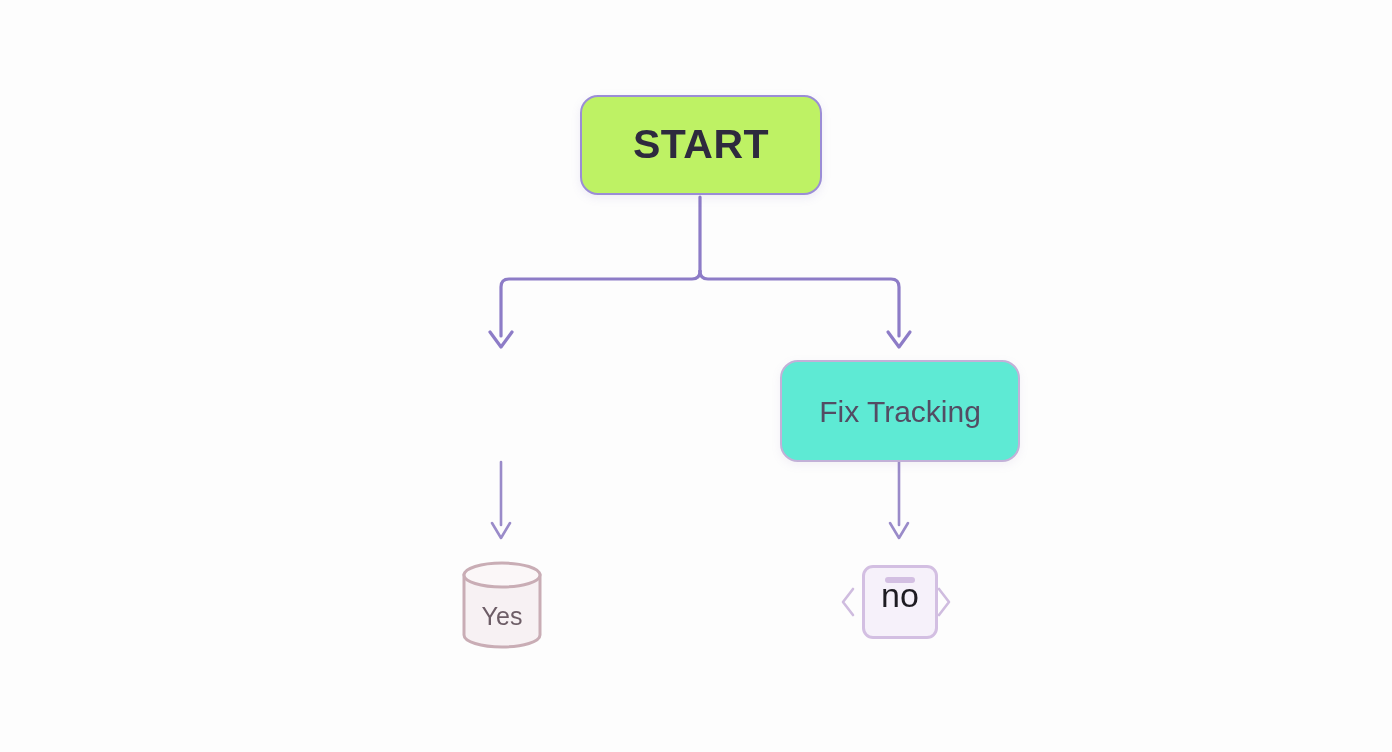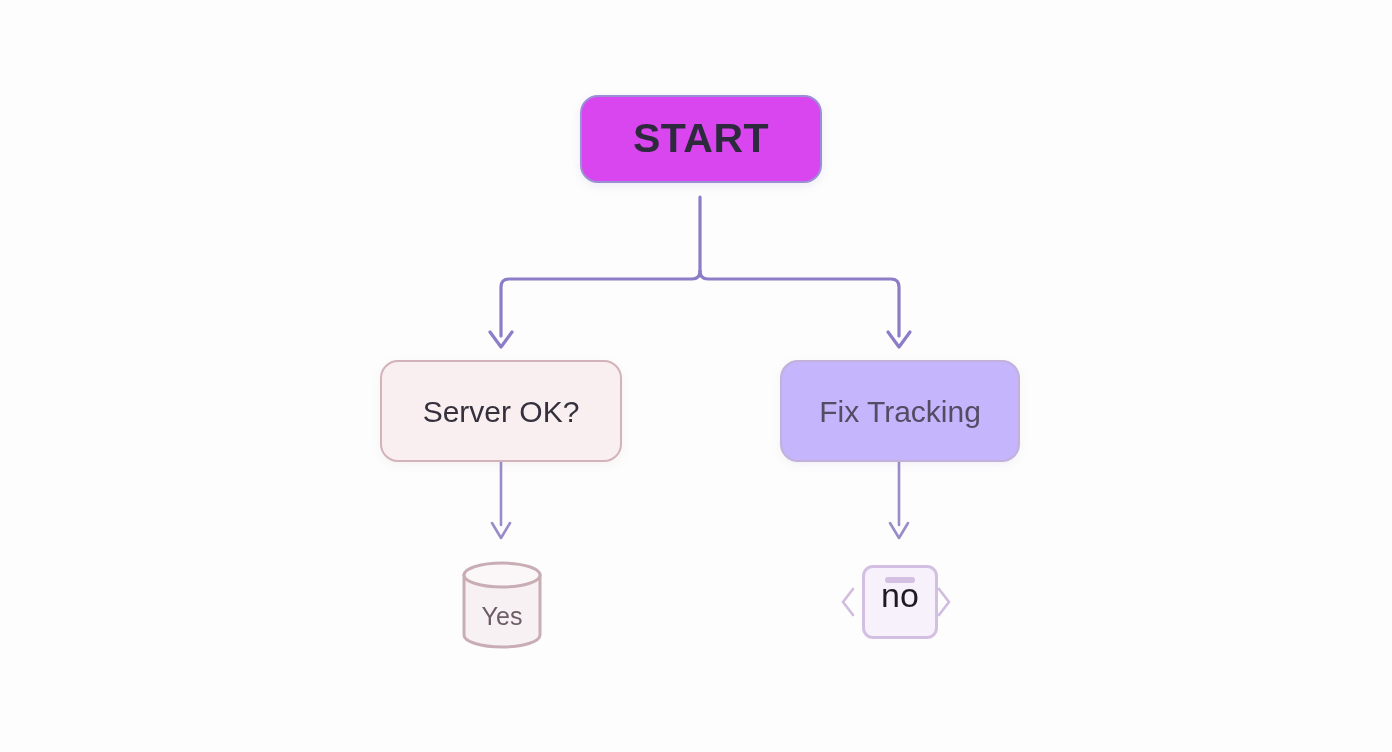--- a/index.html
+++ b/index.html
@@ -49,22 +49,22 @@
     text-align: center;
     line-height: 1.1;
     white-space: nowrap;
   }
 
   
   .node-start {
     left: 580px;
     top: 95px;
     width: 242px;
-    height: 88px;
-    background: #d946ef;
+    height: 100px;
+    background: #bef264;
     border: 2.5px solid #9b8dd6;
     border-radius: 18px;
     box-shadow: 0 3px 10px rgba(130, 115, 190, 0.13);
   }
   .node-start .node-label {
     font-size: 41px;
     font-weight: 700;
     letter-spacing: 0.5px;
     color: #2e2a3e;
   }
@@ -85,21 +85,21 @@
     font-weight: 400;
     color: #34303c;
   }
 
   
   .node-process {
     left: 780px;
     top: 360px;
     width: 240px;
     height: 102px;
-    background: #c4b5fd;
+    background: #5eead4;
     border: 2.5px solid #c2b1d8;
     border-radius: 18px;
     box-shadow: 0 3px 10px rgba(150, 130, 190, 0.10);
   }
   .node-process .node-label {
     font-size: 30px;
     font-weight: 400;
     color: #534c63;
   }
 
@@ -188,23 +188,20 @@
     <path d="M492 523 L501 538 L510 523" fill="none" stroke="#9a8bc9" stroke-width="2.6" stroke-linecap="round" stroke-linejoin="round"></path>
 
     <path d="M899 462 L899 525" fill="none" stroke="#9a8bc9" stroke-width="2.6" stroke-linecap="round"></path>
     <path d="M890 523 L899 538 L908 523" fill="none" stroke="#9a8bc9" stroke-width="2.6" stroke-linecap="round" stroke-linejoin="round"></path>
   </svg>
 
   <div class="node node-start">
     <span class="node-label">START</span>
   </div>
 
-  <div class="node node-decision">
-    <span class="node-label">Server OK?</span>
-  </div>
 
   <div class="node node-process">
     <span class="node-label">Fix Tracking</span>
   </div>
 
   <div class="node node-db">
     <svg class="db-svg" width="82" height="88" viewBox="0 0 82 88">
       <path d="M3 14 L3 74 A38 12 0 0 0 79 74 L79 14 Z" fill="#f7f1f3" stroke="#c9adb5" stroke-width="3"></path>
       <ellipse cx="41" cy="14" rx="38" ry="12" fill="#fbf7f8" stroke="#c9adb5" stroke-width="3"></ellipse>
     </svg>

